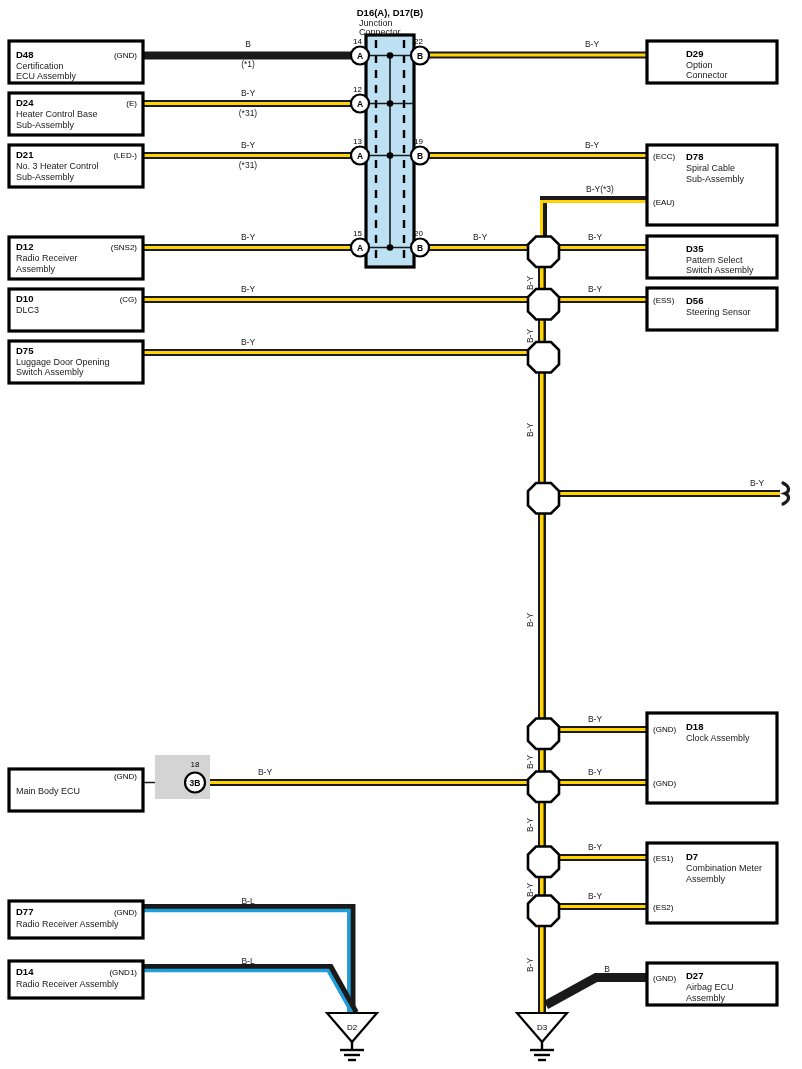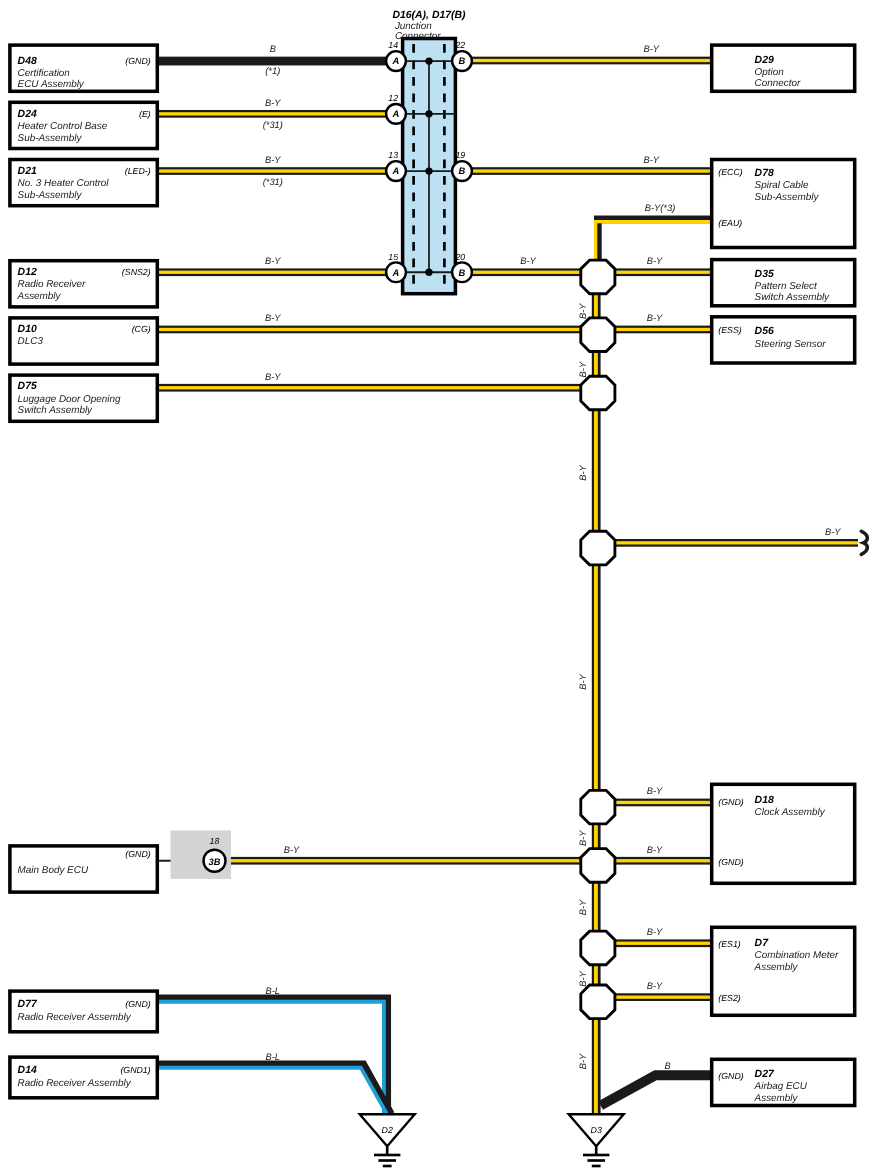--- a/index.html
+++ b/index.html
@@ -9,21 +9,20 @@
   }
   body {
     font-family: "Liberation Sans", sans-serif;
   }
   #diagram-root {
     position: relative;
     width: 802px;
     height: 1069px;
     background: #ffffff;
     overflow: hidden;
-    font-style: italic;
   }
   #diagram-root svg {
     position: absolute;
     left: 0;
     top: 0;
   }
   .lbl {
     font-family: "Liberation Sans", sans-serif;
     font-size: 9px;
     fill: #1a1a1a;

